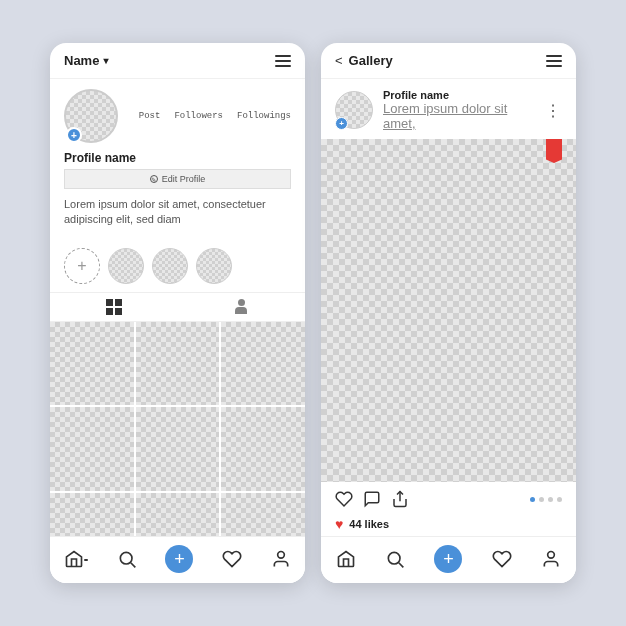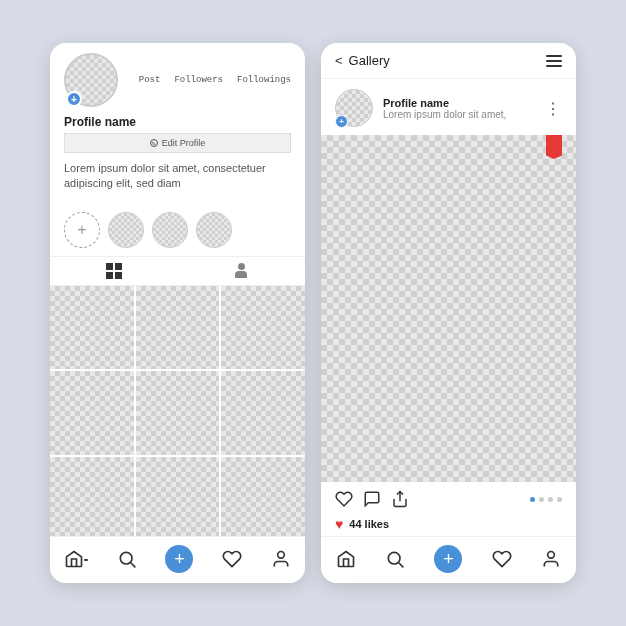--- a/index.html
+++ b/index.html
@@ -291,21 +291,21 @@
       padding: 10px 14px;
       border-bottom: 1px solid #f0f0f0;
     }
     .right-header-left {
       display: flex;
       align-items: center;
       gap: 6px;
     }
     .right-title {
       font-size: 13px;
-      font-weight: 400;
+      font-weight: 700;
       color: #222;
     }
 
     .post-header {
       display: flex;
       align-items: center;
       gap: 10px;
       padding: 10px 14px 8px;
     }
     .post-avatar-wrap {
@@ -339,22 +339,23 @@
     }
     .post-info {
       flex: 1;
     }
     .post-name {
       font-size: 11px;
       font-weight: 700;
       color: #222;
     }
     .post-sub {
-      font-size: 10px;
+      font-size: 13px;
       color: #888;
+      text-decoration: underline;
     }
     .dots-icon {
       font-size: 16px;
       color: #555;
       cursor: pointer;
       letter-spacing: 1px;
     }
 
     .post-image {
       width: 100%;
@@ -434,20 +435,31 @@
       border-radius: 1px;
       margin: 2px auto 0;
     }
   </style>
 </head>
 <body>
 
 <div class="container">
   <div class="phone phone-left">
 
+    <div class="header">
+      <div class="header-title">
+        <span>Name</span>
+        <span style="font-size:10px;">▾</span>
+      </div>
+      <div class="hamburger-icon">
+        <span></span>
+          <span></span>
+          <span></span>
+      </div>
+    </div>
 
     <div class="profile-section">
       <div class="profile-top">
         <div class="avatar-wrap">
           <div class="avatar-circle"></div>
           <div class="avatar-plus">+</div>
         </div>
         <div class="stats-row">
           <div class="stat-item">
             <span class="stat-num"></span>

